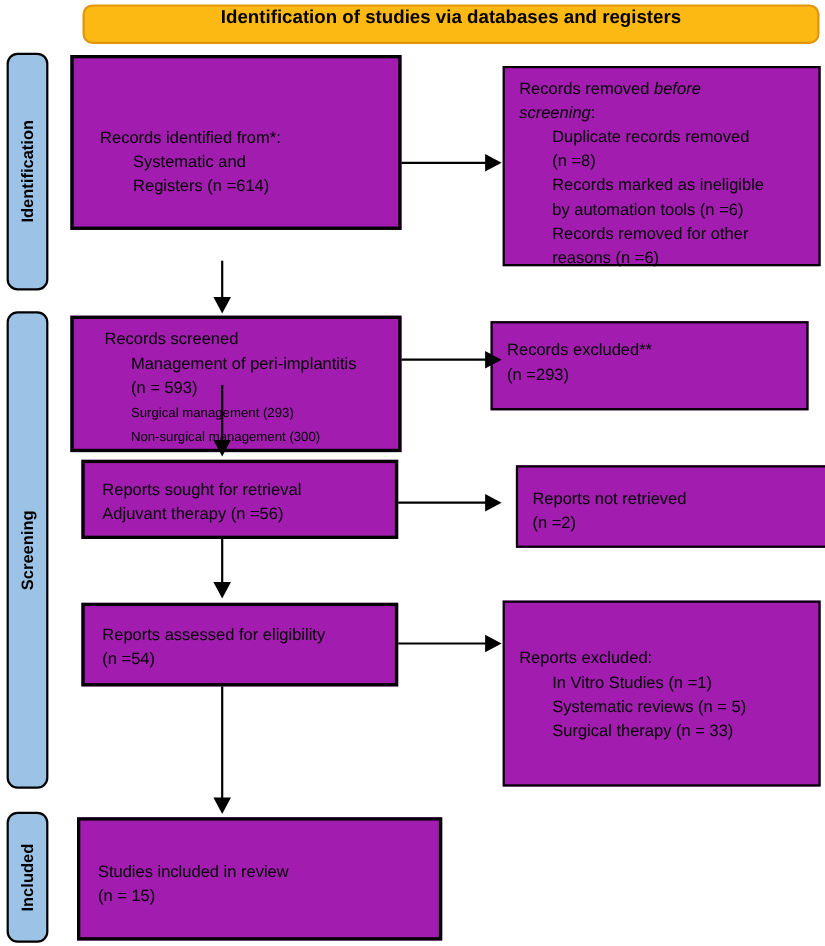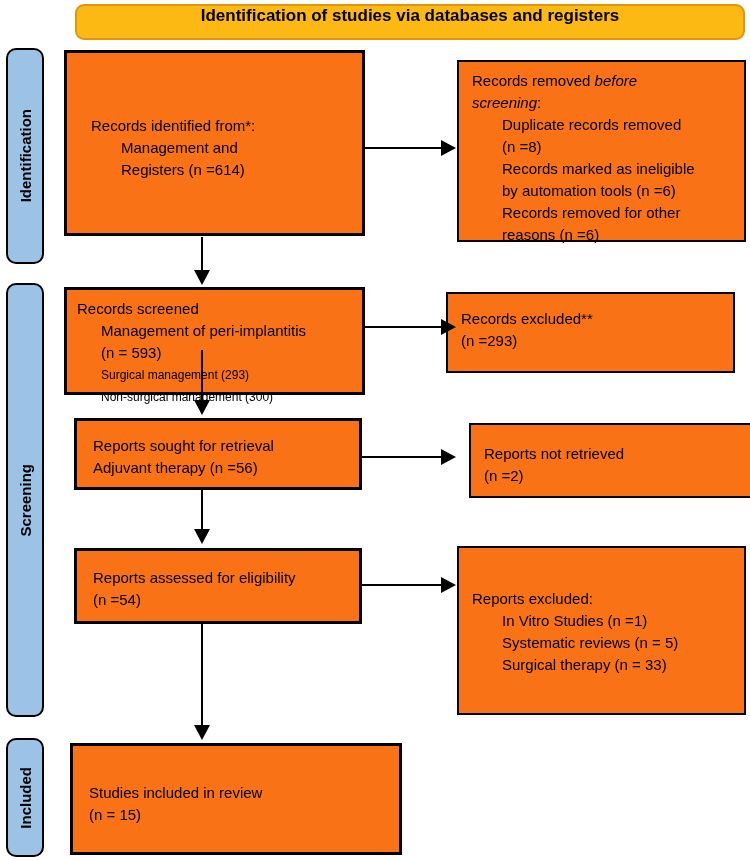--- a/index.html
+++ b/index.html
@@ -23,21 +23,21 @@
     background:var(--stage-fill,#9CC3E5);
     border:2.5px solid #000;border-radius:10px;box-sizing:border-box;
     display:flex;align-items:center;justify-content:center;
   }
   .stage span{
     writing-mode:vertical-rl;transform:rotate(180deg);
     font-weight:bold;font-size:15px;white-space:nowrap;
   }
   
   .box{
-    position:absolute;background:#f97316;border:3px solid #000;
+    position:absolute;background:#a21caf;border:3px solid #000;
     box-sizing:border-box;font-size:15px;line-height:22px;z-index:1;
   }
   .box.thin{border-width:2px;}
   .indent1{padding-left:30px;}
   .indent2{padding-left:24px;}
   .small{font-size:12px;}
   em{font-style:italic;}
   
   svg.arrows{position:absolute;left:0;top:0;z-index:5;pointer-events:none;}
   svg.arrows line{stroke:#000;stroke-width:2;}
@@ -55,43 +55,43 @@
   <div class="stage" style="top:48px;height:216px;">
     <span>Identification</span>
   </div>
   <div class="stage" style="top:283px;height:434px;">
     <span>Screening</span>
   </div>
   <div class="stage" style="top:738px;height:119px;">
     <span>Included</span>
   </div>
 
-  <div class="box" style="left:64px;top:50px;width:301px;height:186px;padding:62px 10px 0 24px;">
+  <div class="box" style="left:64px;top:50px;width:301px;height:159px;padding:62px 10px 0 24px;">
     <div>Records identified from*:</div>
-    <div class="indent1">Management and</div>
+    <div class="indent1">Systematic and</div>
     <div class="indent1">Registers (n =614)</div>
   </div>
 
   <div class="box thin" style="left:457px;top:60px;width:289px;height:182px;padding:8px 6px 0 13px;">
     <div>
       <span>Records removed</span>
       <em>before</em>
     </div>
     <div>
       <em>screening</em><span>:</span>
     </div>
     <div class="indent1">Duplicate records removed</div>
     <div class="indent1"> (n =8)</div>
     <div class="indent1">Records marked as ineligible</div>
     <div class="indent1">by automation tools (n =6)</div>
     <div class="indent1">Records removed for other</div>
     <div class="indent1">reasons (n =6)</div>
   </div>
 
-  <div class="box" style="left:64px;top:287px;width:301px;height:108px;padding:8px 6px 0 10px;">
+  <div class="box" style="left:64px;top:287px;width:301px;height:124px;padding:8px 6px 0 28px;">
     <div>Records screened</div>
     <div class="indent2">Management of peri-implantitis</div>
     <div class="indent2">(n = 593)</div>
     <div class="indent2 small">Surgical management (293)</div>
     <div class="indent2 small">Non-surgical management (300)</div>
   </div>
 
   <div class="box thin" style="left:446px;top:292px;width:289px;height:81px;padding:14px 6px 0 13px;">
     <div>Records excluded**</div>
     <div>(n =293)</div>

